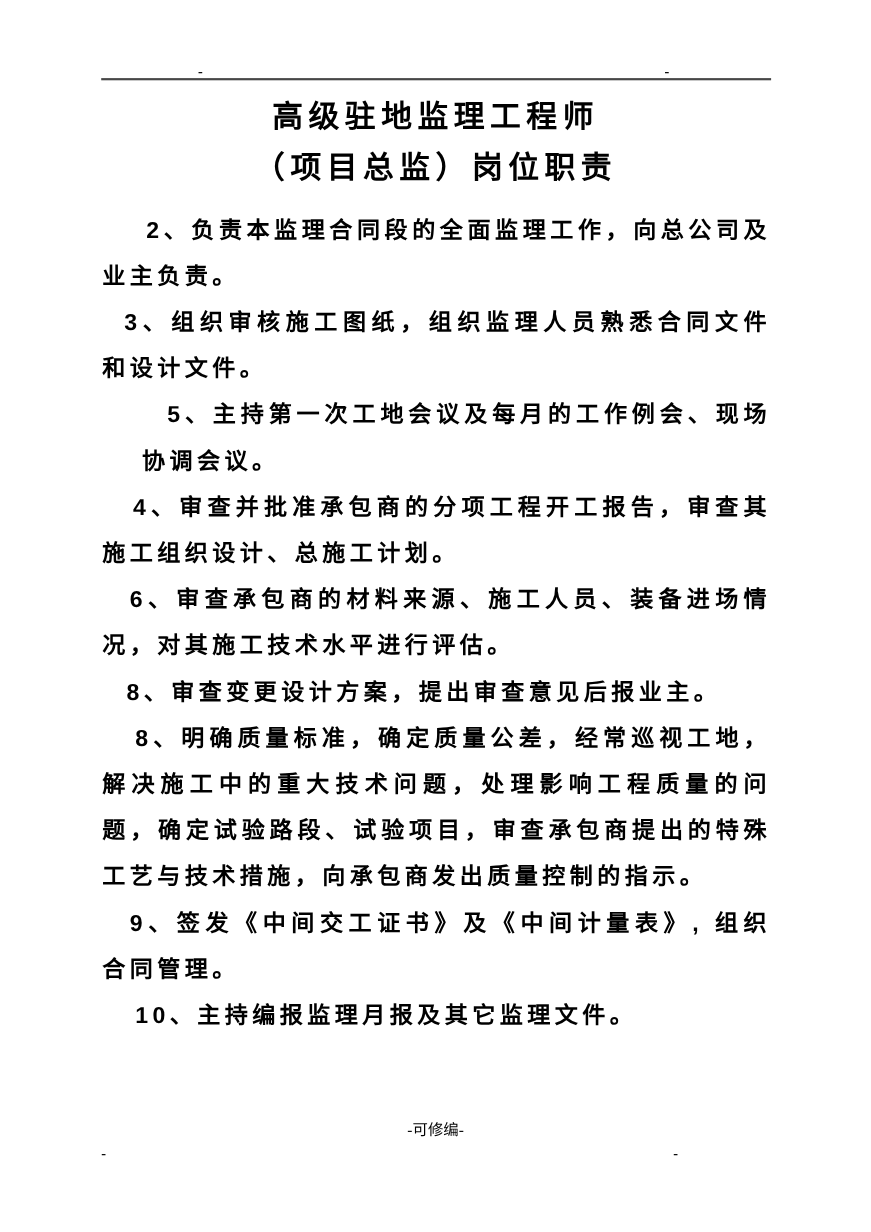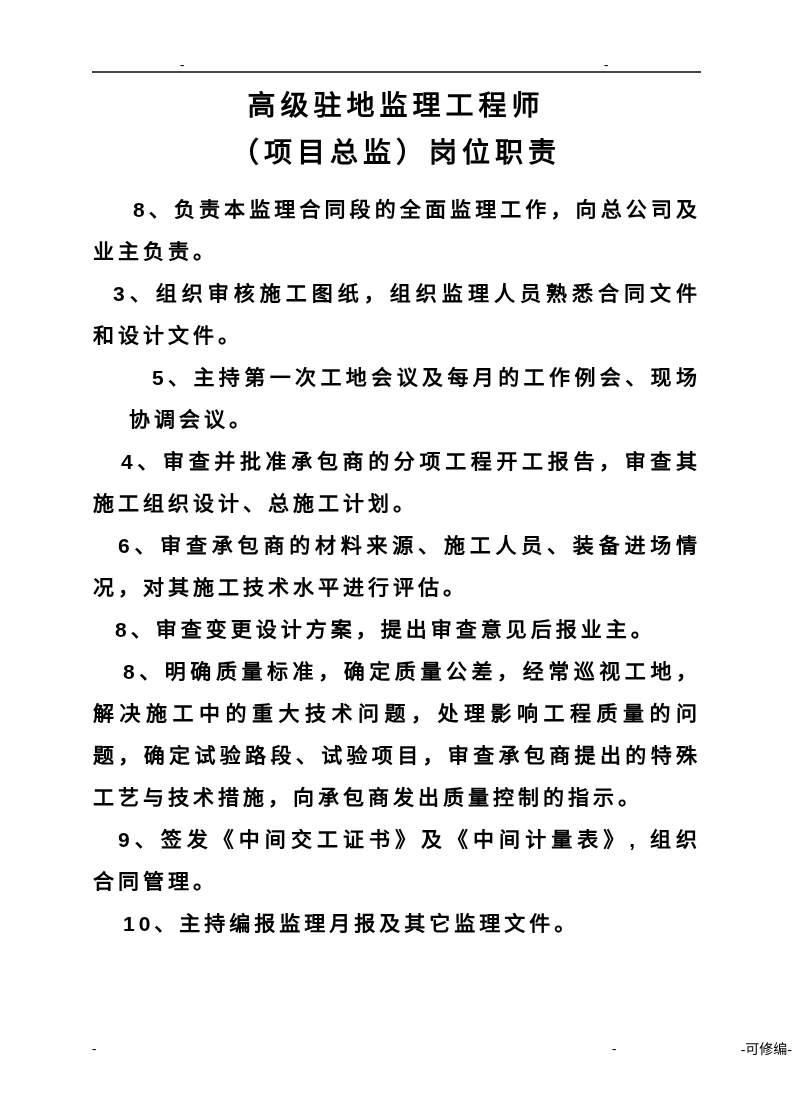--- a/index.html
+++ b/index.html
@@ -78,23 +78,23 @@
   .duty:nth-of-type(6)  { text-indent: 22px; }
   .duty:nth-of-type(7)  { text-indent: 30px; }
   .duty:nth-of-type(8)  { text-indent: 25px; }
   .duty:nth-of-type(9)  { text-indent: 30px; }
   .duty:nth-of-type(10) { text-indent: 32px; }
   .duty:nth-of-type(11) { text-indent: 7px; }
   
   .ftr-text {
     position: absolute;
     left: 0;
-    top: 1038px;
+    top: 1016px;
     width: 792px;
-    text-align: right;
+    text-align: center;
     font-family: "Liberation Serif", serif;
     font-size: 14px;
     font-weight: 400;
     color: var(--ink);
   }
   .ftr-dash {
     position: absolute;
     font-family: "Liberation Serif", serif;
     font-size: 13px;
     font-weight: 700;
@@ -114,21 +114,21 @@
     <span class="hdr-dash hdr-dash-r">-</span>
     <div class="hdr-rule"></div>
   </div>
 
   <h1 class="title">
     <span class="t-line">高级驻地监理工程师</span>
     <span class="t-line">（项目总监）岗位职责</span>
   </h1>
 
   <div class="duties">
-    <p class="duty">8、负责本监理合同段的全面监理工作，向总公司及业主负责。</p>
+    <p class="duty">2、负责本监理合同段的全面监理工作，向总公司及业主负责。</p>
     <p class="duty">3、组织审核施工图纸，组织监理人员熟悉合同文件和设计文件。</p>
     <p class="duty">5、主持第一次工地会议及每月的工作例会、现场协调会议。</p>
     <p class="duty">4、审查并批准承包商的分项工程开工报告，审查其施工组织设计、总施工计划。</p>
     <p class="duty">6、审查承包商的材料来源、施工人员、装备进场情况，对其施工技术水平进行评估。</p>
     <p class="duty">8、审查变更设计方案，提出审查意见后报业主。</p>
     <p class="duty">8、明确质量标准，确定质量公差，经常巡视工地，解决施工中的重大技术问题，处理影响工程质量的问题，确定试验路段、试验项目，审查承包商提出的特殊工艺与技术措施，向承包商发出质量控制的指示。</p>
     <p class="duty">9、签发《中间交工证书》及《中间计量表》, 组织合同管理。</p>
     <p class="duty">10、主持编报监理月报及其它监理文件。</p>
   </div>
 

